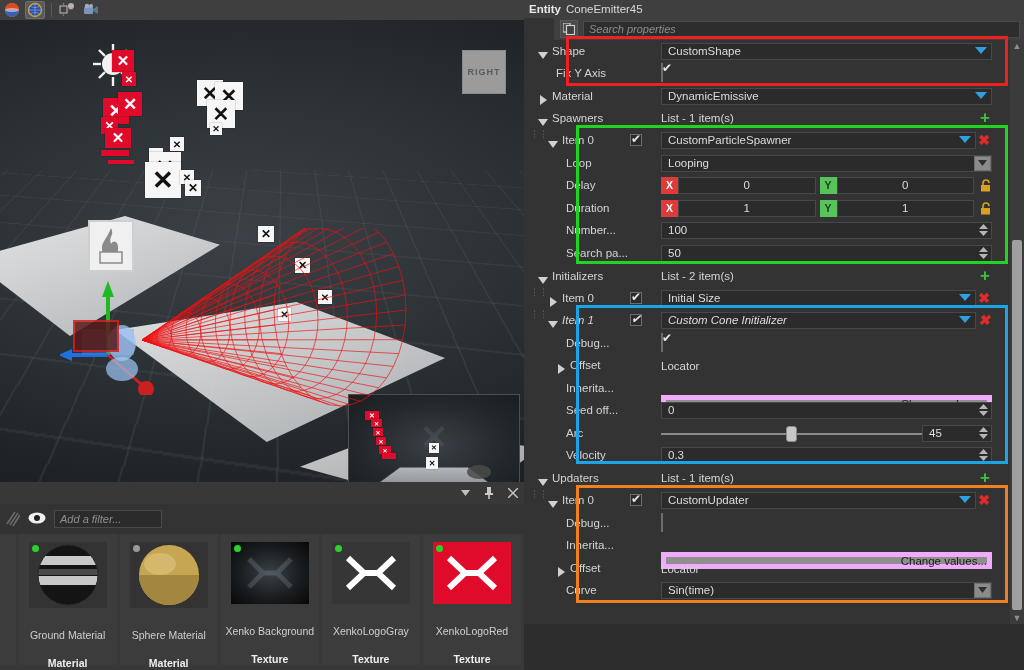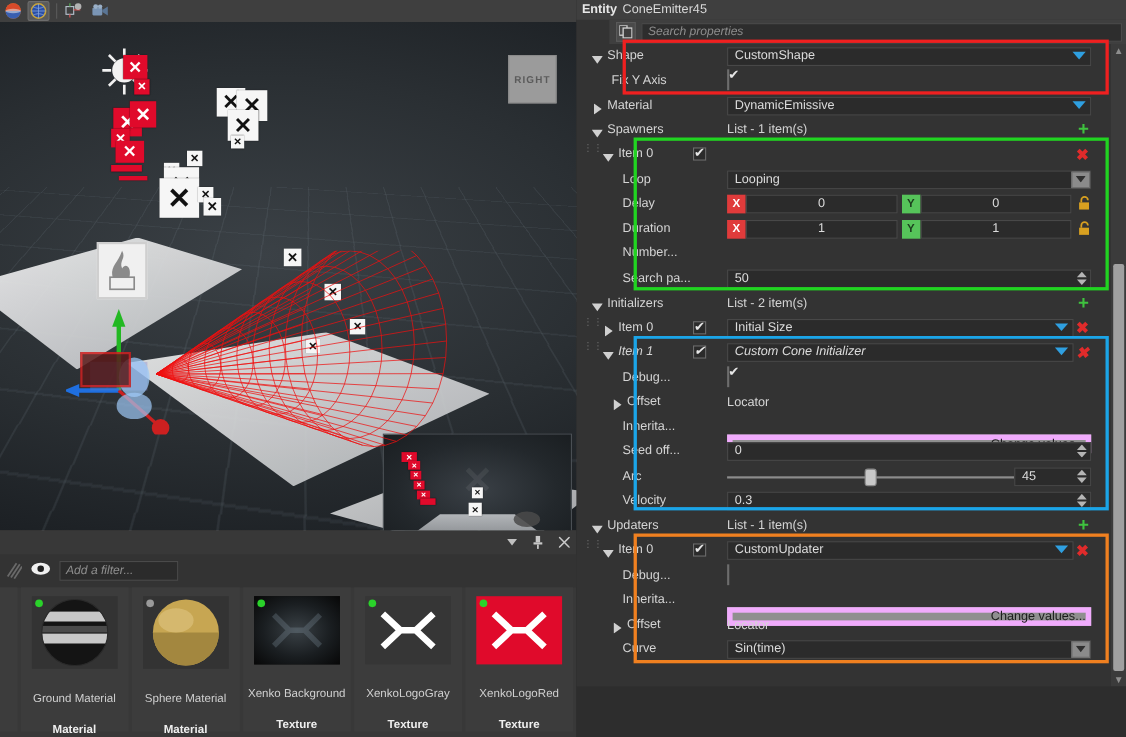--- a/index.html
+++ b/index.html
@@ -432,20 +432,25 @@
           <span class="listinfo">List - 1 item(s)</span>
           <span class="plus" style="right:20px">+</span>
         </div>
         <div class="row" style="top: 89px;">
           <span class="arrow" style="left:24px">
         <svg width="10" height="10" viewBox="0 0 10 10">
               <polygon points="0,2 10,2 5,9" fill="#d0d0d0"></polygon>
             </svg></span>
           <span class="lbl" style="left:38px">Item 0</span>
           <span class="chk on" style="position:absolute;left:106px;"></span>
+          <div class="val" style="right:34px">
+            <div class="combo">
+          <span>CustomParticleSpawner</span>
+          <span class="caret"></span></div>
+          </div>
           <span class="xdel" style="right:20px">✖</span>
         </div>
         <div class="row" style="top: 112px;">
           <span class="lbl" style="left:42px">Loop</span>
           <div class="val">
             <div class="combo grey">
           <span>Looping</span>
           <span class="caretbox">
                 <svg width="9" height="6" viewBox="0 0 9 6">
                   <polygon points="0,0 9,0 4.5,6" fill="#2f2f2f"></polygon>
@@ -482,20 +487,29 @@
             <span class="axisfield" style="flex:1">1</span>
           </div>
           </div>
           <span style="position:absolute;right:18px;top:4px"><svg width="12" height="13" viewBox="0 0 12 13">
               <path d="M3 6V4a3 3 0 016 0" fill="none" stroke="#d8a020" stroke-width="1.6"></path>
               <rect x="1" y="6" width="9" height="6.5" fill="#d8a020"></rect>
             </svg></span>
         </div>
         <div class="row" style="top: 179px;">
           <span class="lbl" style="left:42px">Number...</span>
+          <div class="val">
+            <div class="numfield">
+          <span>100</span><span class="spin">
+                <svg width="9" height="12" viewBox="0 0 9 12">
+                  <polygon points="4.5,0 9,5 0,5" fill="#b5b5b5"></polygon>
+                  <polygon points="4.5,12 0,7 9,7" fill="#b5b5b5"></polygon>
+                </svg>
+              </span></div>
+          </div>
         </div>
         <div class="row" style="top: 202px;">
           <span class="lbl" style="left:42px">Search pa...</span>
           <div class="val">
             <div class="numfield">
           <span>50</span><span class="spin">
                 <svg width="9" height="12" viewBox="0 0 9 12">
                   <polygon points="4.5,0 9,5 0,5" fill="#b5b5b5"></polygon>
                   <polygon points="4.5,12 0,7 9,7" fill="#b5b5b5"></polygon>
                 </svg>

